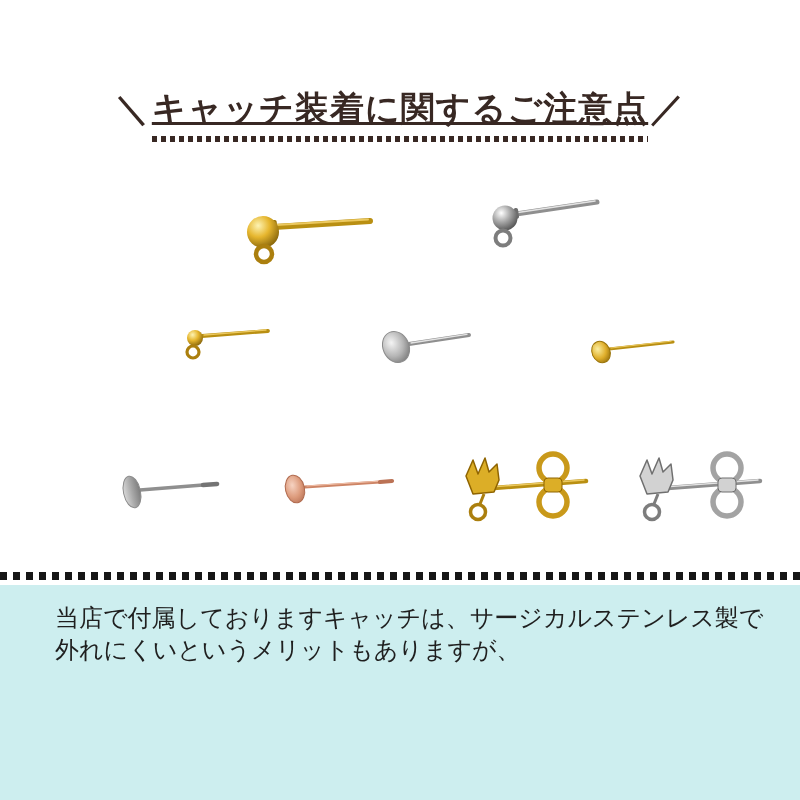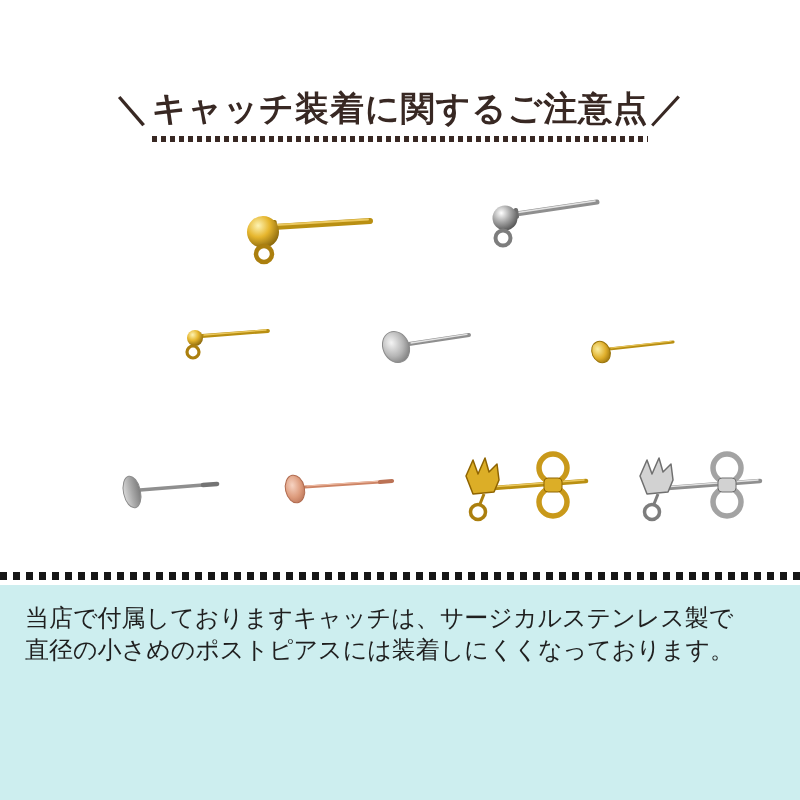--- a/index.html
+++ b/index.html
@@ -22,21 +22,21 @@
     display: flex;
     justify-content: center;
     align-items: flex-start;
     color: #382823;
     font-weight: bold;
     font-size: 34px;
     letter-spacing: 1px;
     line-height: 1.2;
   }
   .title-slash { padding: 0 2px; }
-  .title-main { display: inline-block; }
+  .title-main { display: inline-block; text-decoration: underline; }
   .title-main::after {
     content: "";
     display: block;
     height: 6px;
     margin-top: 7px;
     background-image: repeating-linear-gradient(90deg, #382823 0 5px, transparent 5px 9px);
   }
 
   
   .product { position: absolute; display: block; }
@@ -50,21 +50,21 @@
     height: 8px;
     background-image: repeating-linear-gradient(90deg, #161616 0 7px, transparent 7px 13px);
   }
   .notice-box {
     position: absolute;
     top: 585px;
     left: 0;
     width: 800px;
     height: 215px;
     box-sizing: border-box;
-    padding: 17px 30px 0 25px;
+    padding: 17px 30px 0 55px;
     color: #1f1f1f;
     font-size: 24px;
     line-height: 32px;
     font-weight: 500;
   }
   .notice-box p { margin: 0; }
 </style>
 </head>
 <body>
 
@@ -192,16 +192,16 @@
     <circle cx="22" cy="64" r="7.5" fill="none" stroke="#7d7d7d" stroke-width="3.5"></circle>
     <circle cx="97" cy="20" r="14" fill="none" stroke="#a3a3a3" stroke-width="5.5"></circle>
     <circle cx="97" cy="54" r="14" fill="none" stroke="#a3a3a3" stroke-width="5.5"></circle>
     <rect x="88" y="30" width="18" height="14" rx="4" fill="#d2d2d2" stroke="#6f6f6f" stroke-width="1"></rect>
   </svg>
 
   <div class="dashed-divider"></div>
 
   <section class="notice-box" id="noticeBox" style="background: rgb(205, 238, 239); color: rgb(31, 31, 31);">
     <p>当店で付属しておりますキャッチは、サージカルステンレス製で</p>
-    <p>直径の小さめのポストピアスには装着しにくくなっております。</p>
+    <p>外れにくいというメリットもありますが、</p>
   </section>
 
 </div>
 
 </body></html>

